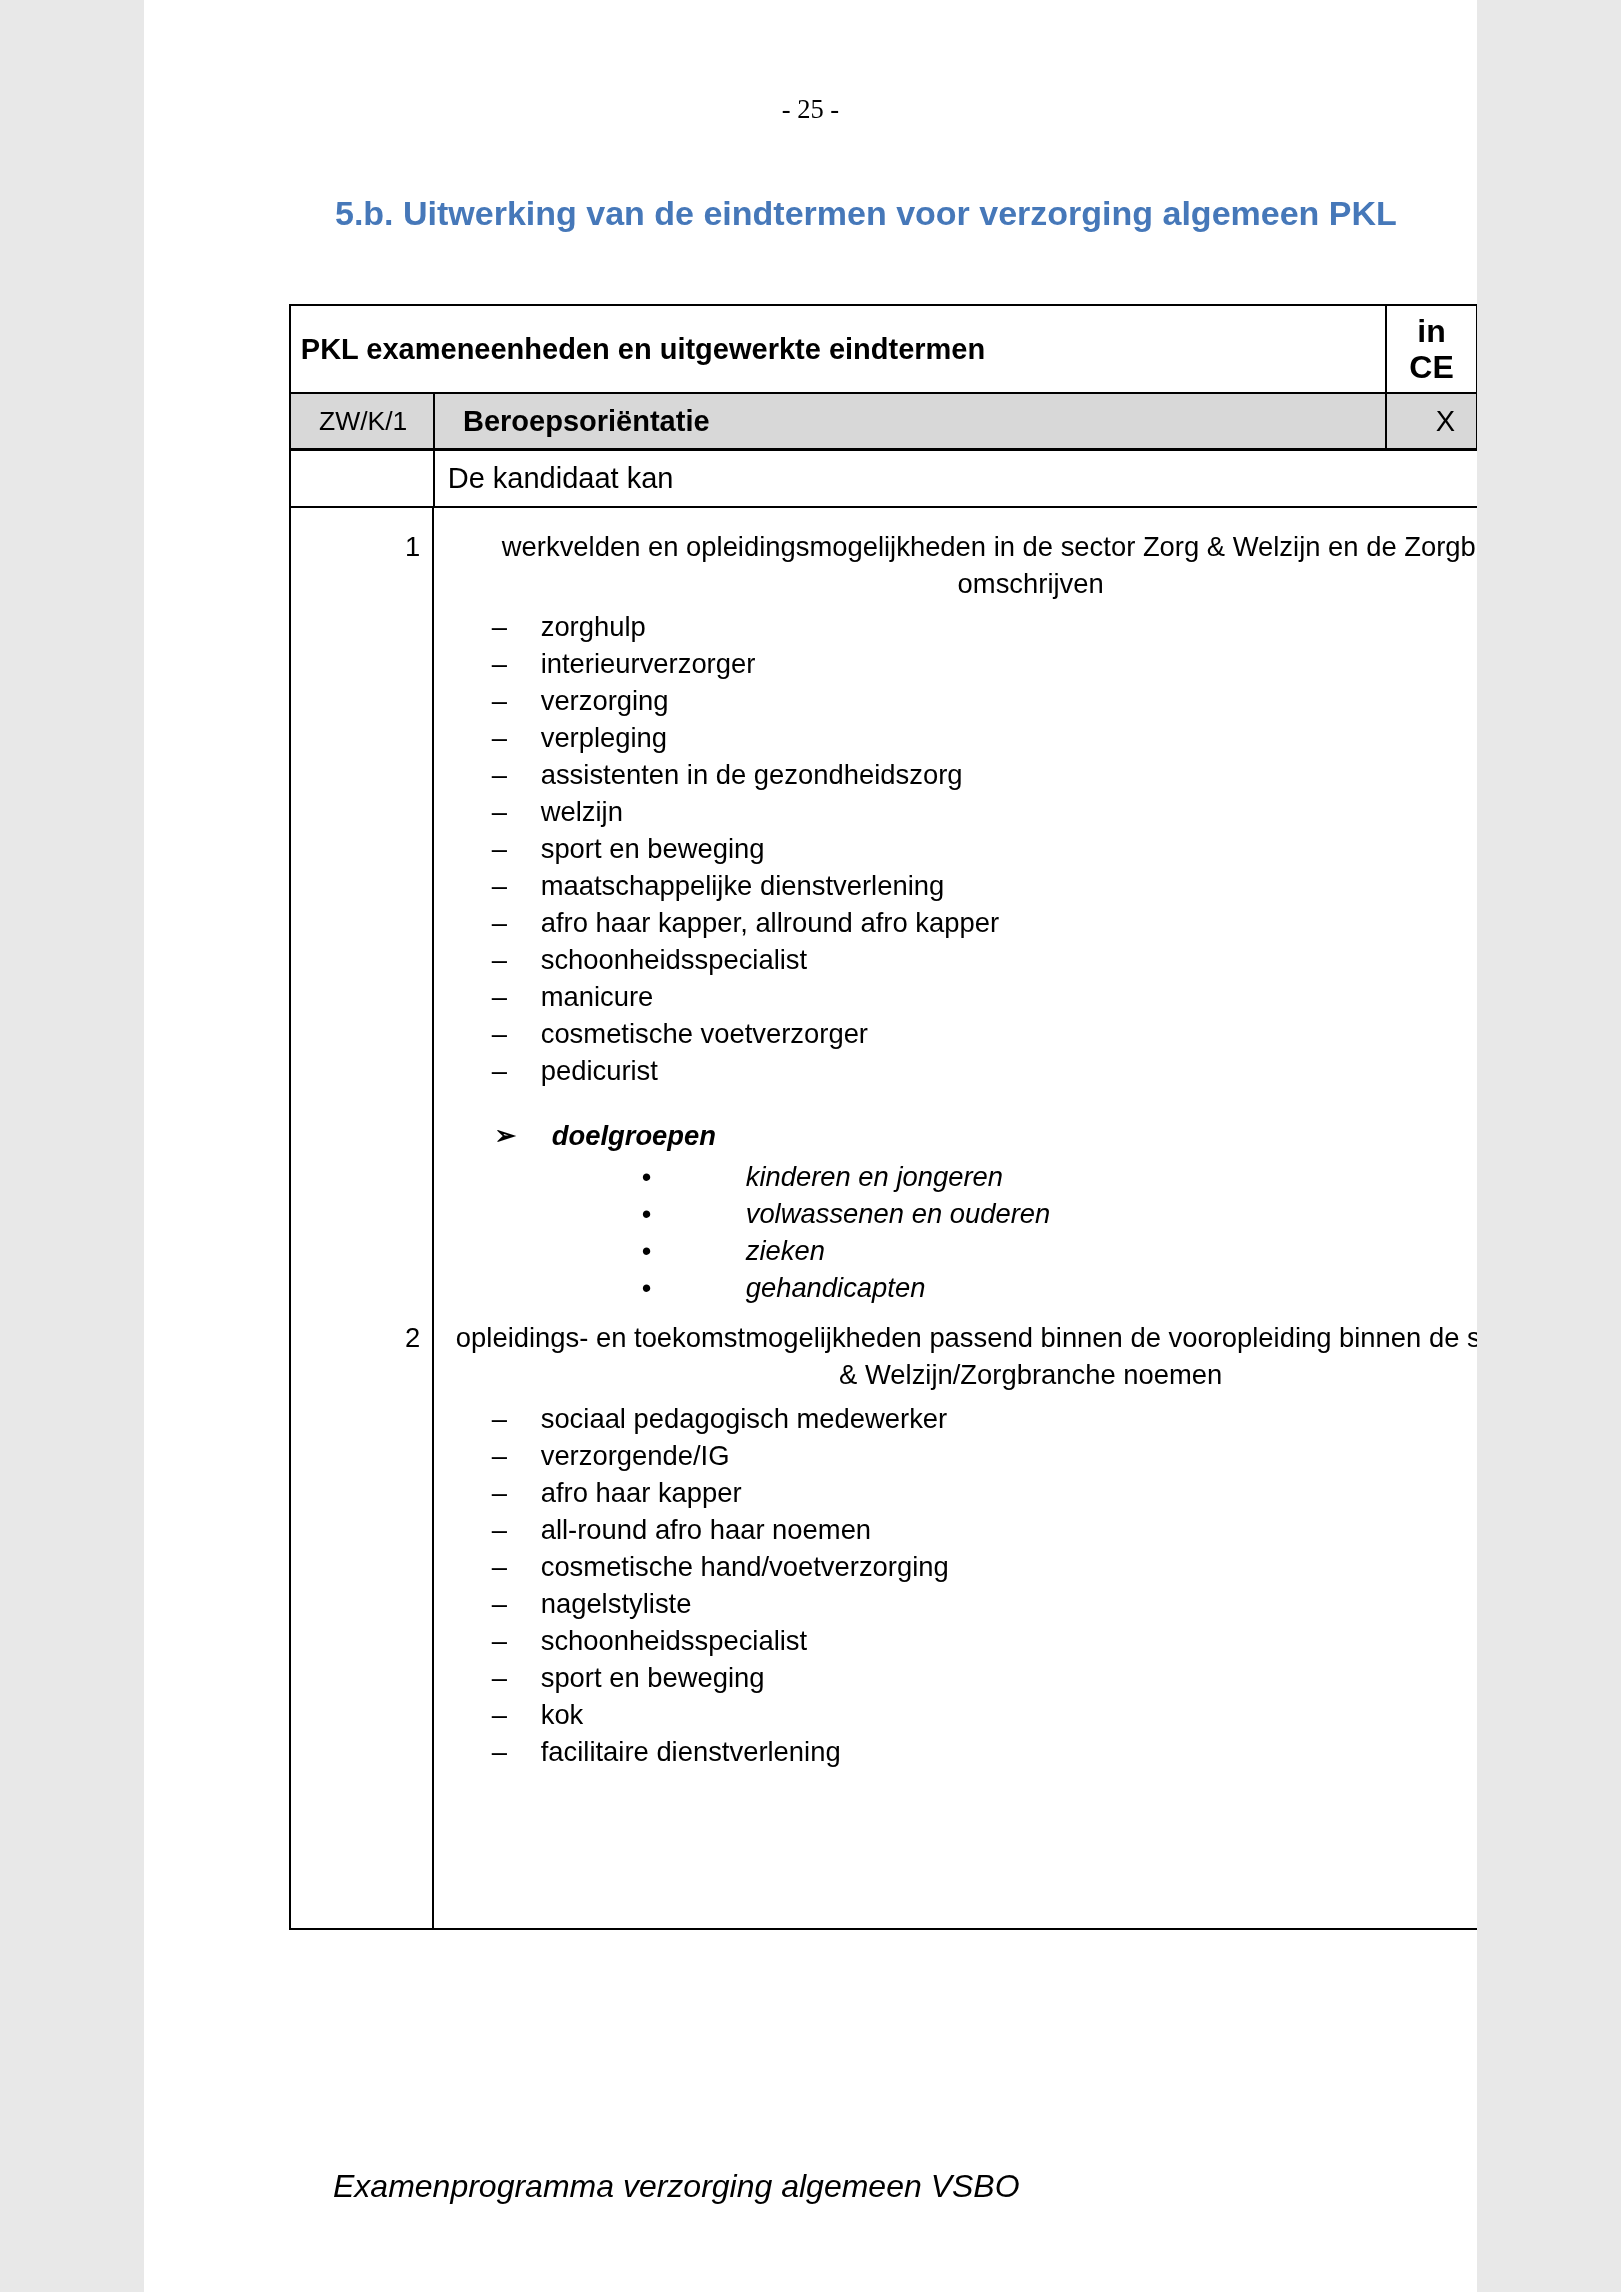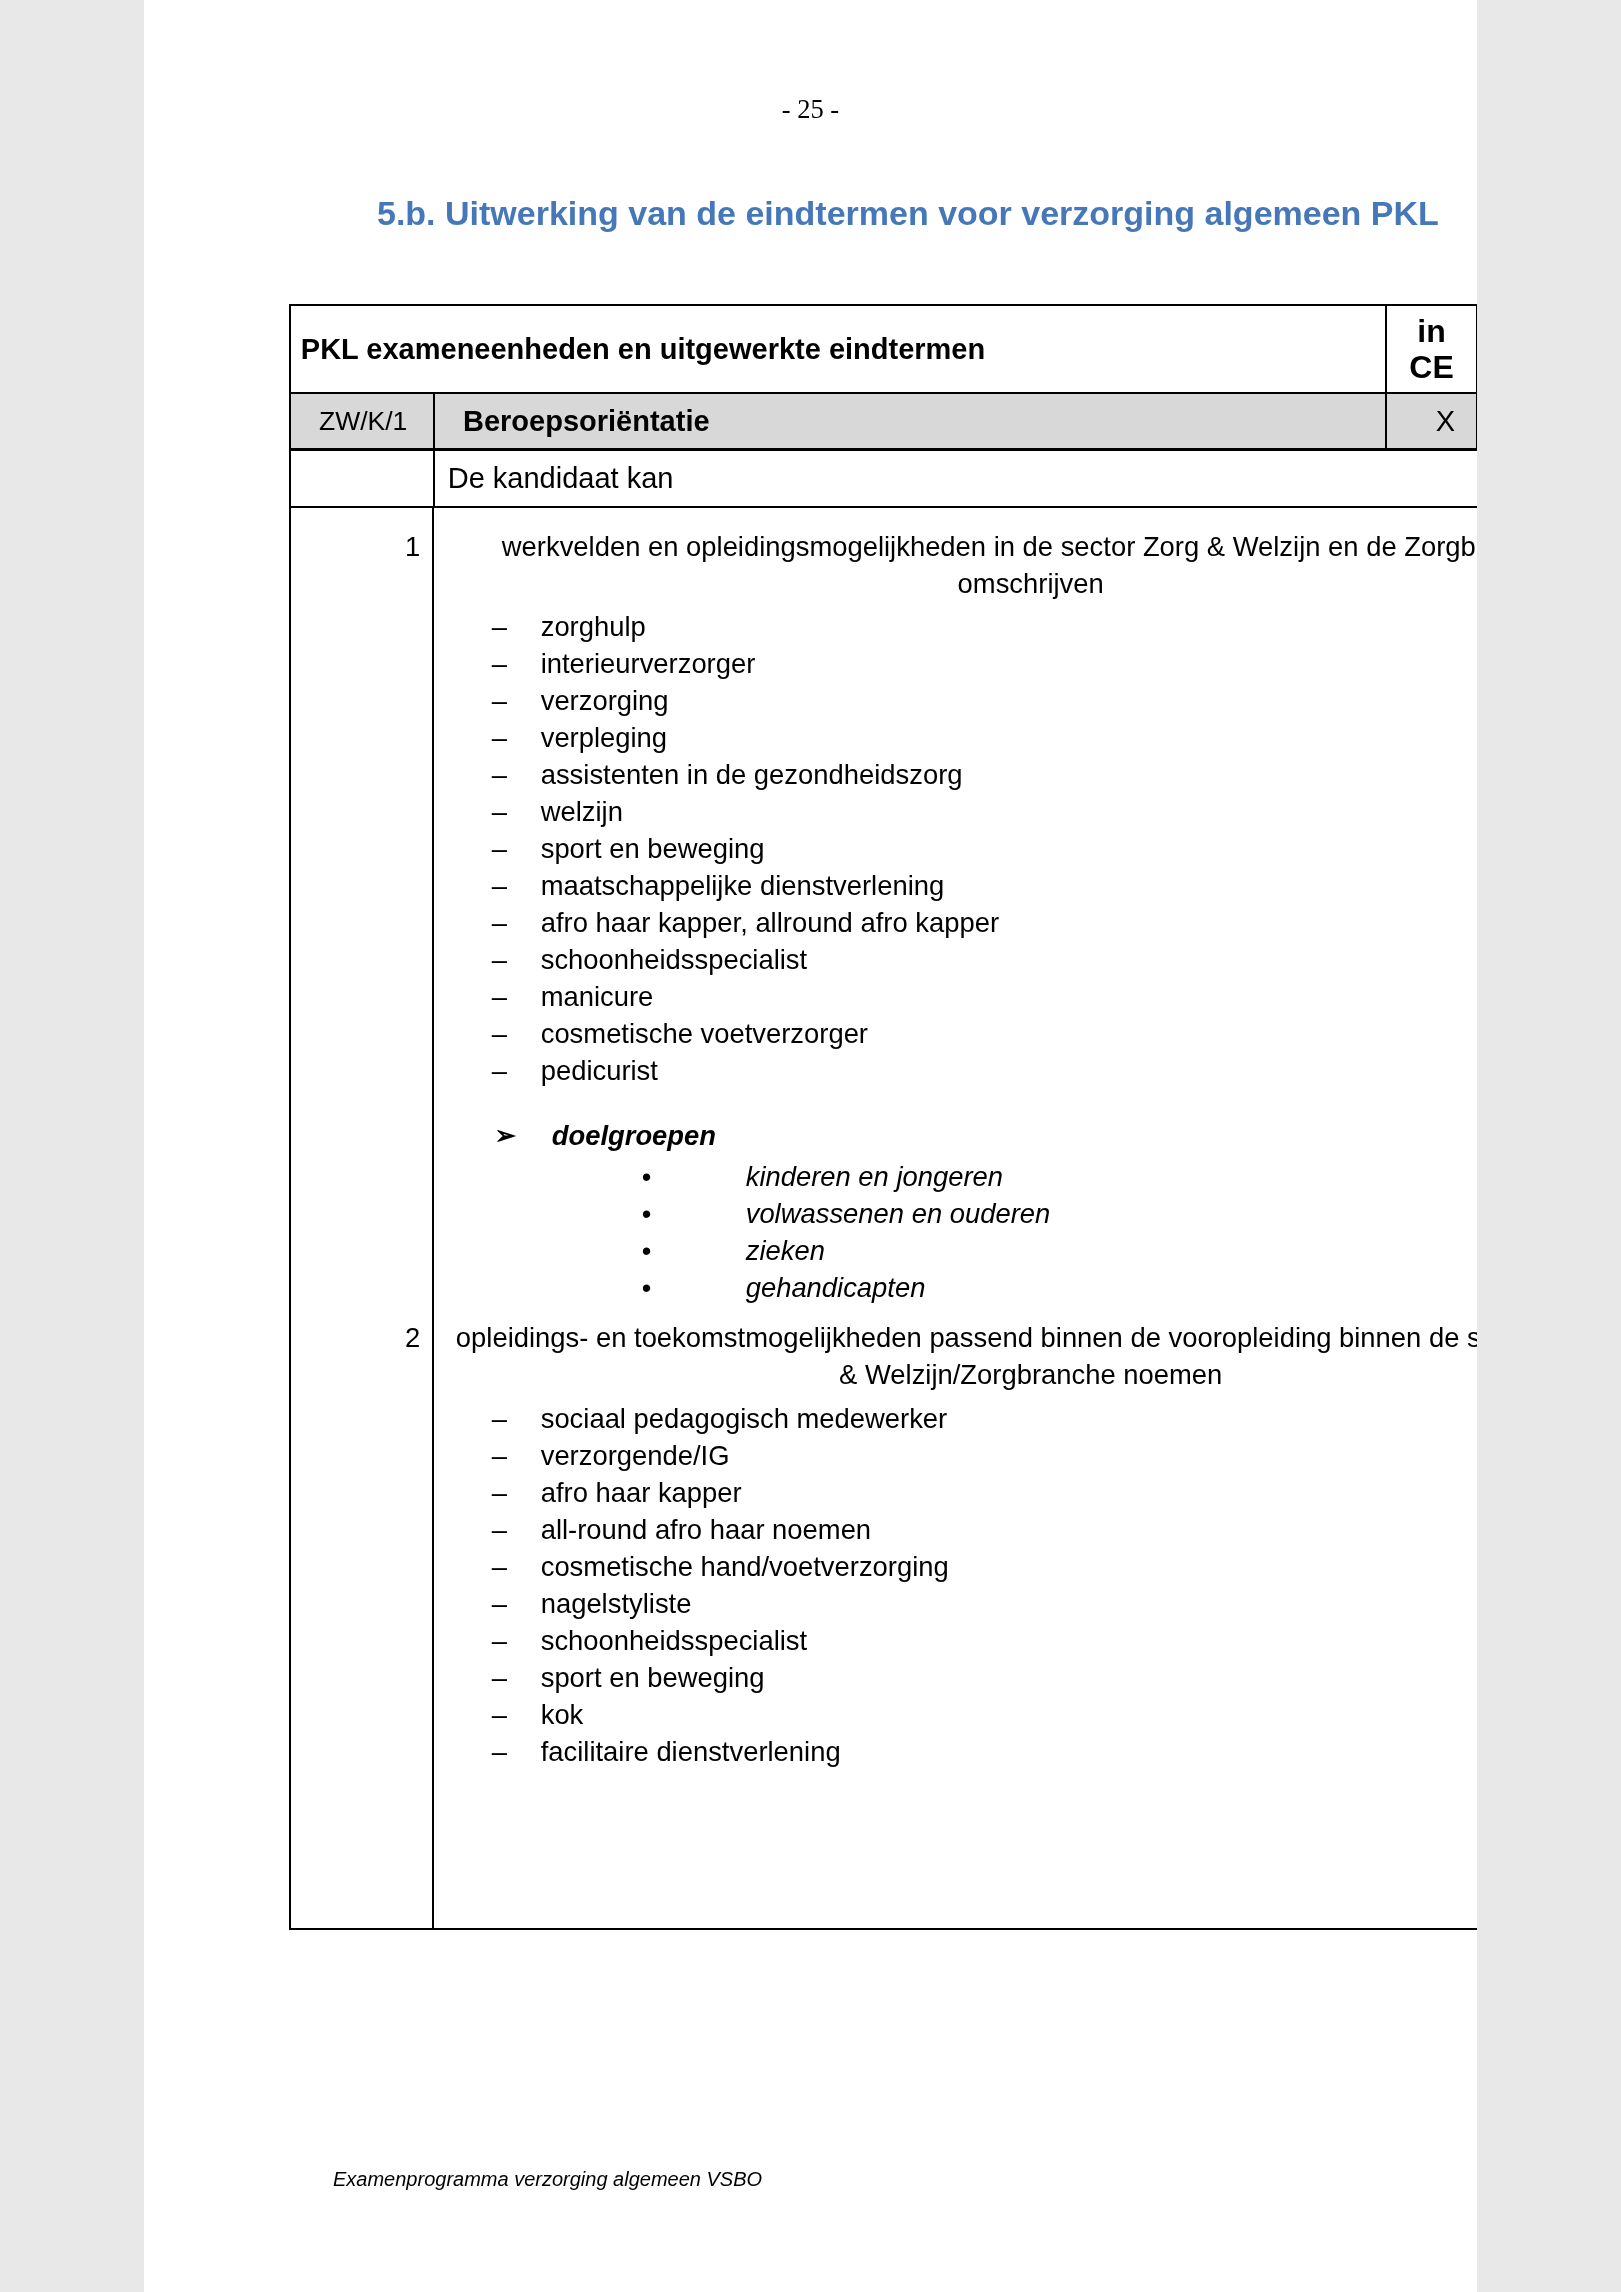--- a/index.html
+++ b/index.html
@@ -22,21 +22,20 @@
   .pagecount {
     position:absolute; top:94px; left:1356px;
     font-family:"Liberation Serif", serif;
     font-weight:bold; font-size:46px;margin-top:15px;
   }
   .heading {
     position:absolute; top:194px; left:191px;
     font-size:34px; font-weight:bold;
     color:var(--heading-color, #4678b9);
     letter-spacing:0px;
-    margin-left:42px;
   }
   .doc-table {
     position:absolute; top:304px; left:145px;
     width:1385px;
     border-collapse:collapse; table-layout:fixed;
     border:2.9px solid #000;
   }
   .doc-table td { border:2px solid #000; padding:0; vertical-align:middle; }
   tr.hdr td { height:86px; font-weight:bold; }
   td.hdr-main { font-size:29px; padding-left:9.8px; }
@@ -69,21 +68,21 @@
     margin-top:28px; position:relative; padding-left:104px;
     font-weight:bold; font-style:italic;
   }
   .subheading .marker { position:absolute; left:47px; font-style:normal; font-size:25.5px; }
   ul.sub-list { margin-top:3.9px; }
   ul.sub-list li { position:relative; padding-left:298px; font-style:italic; }
   ul.sub-list li .marker { position:absolute; left:194px; font-style:normal; }
   .item2 { margin-top:12.7px; }
   .footer {
     position:absolute; top:2168px; left:189px;
-    font-size:20px; font-style:italic;
+    font-size:32px; font-style:italic;
   }
 </style>
 </head>
 <body>
 
 <div class="page">
 
   <div class="pageno">- 25 -</div>
   <div class="pagecount">134</div>
 

